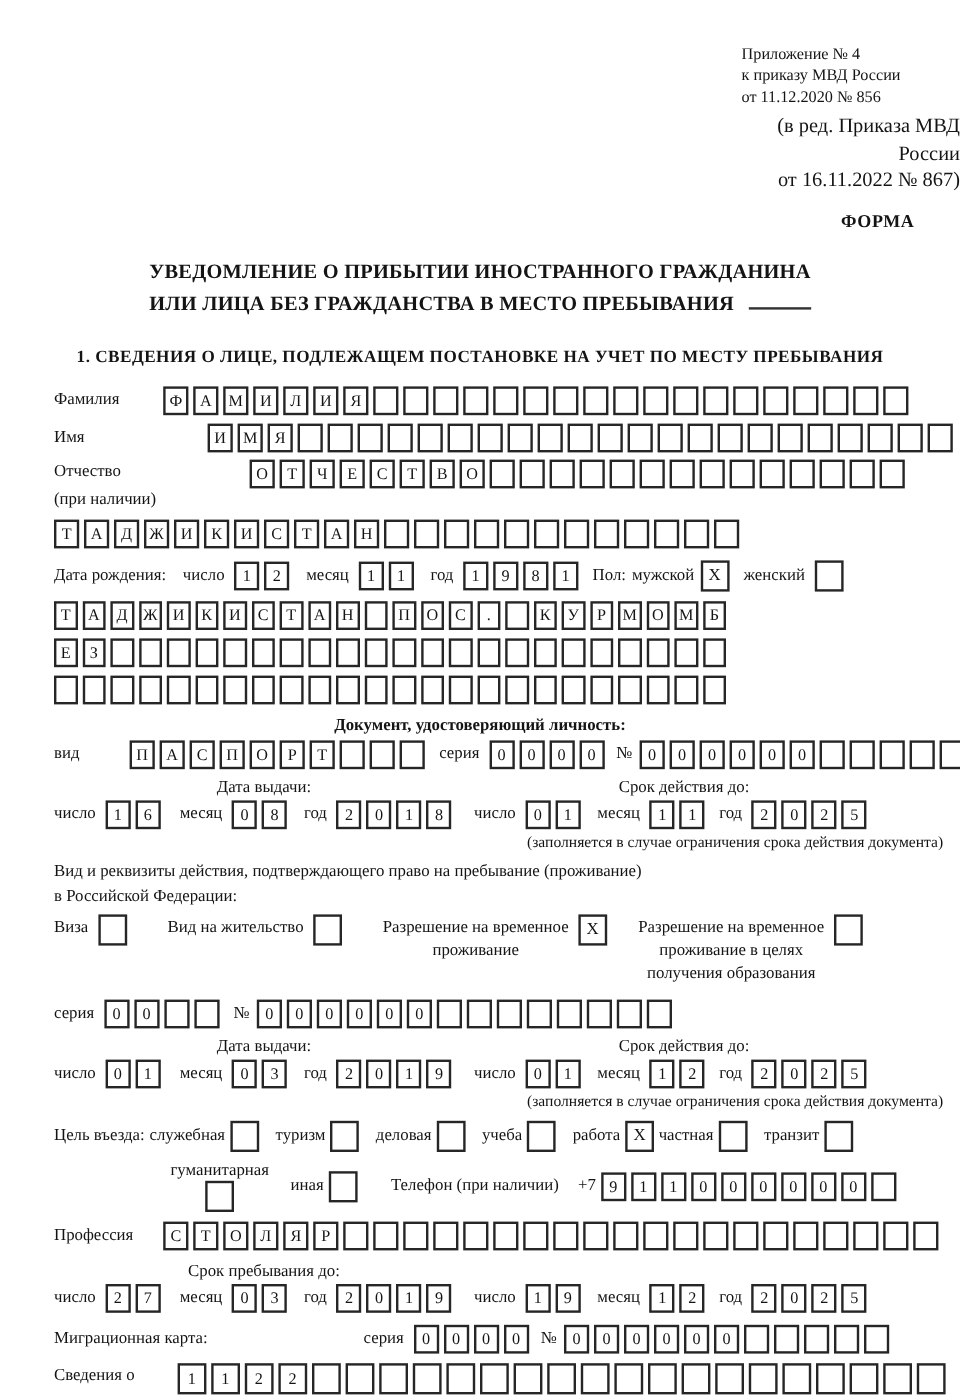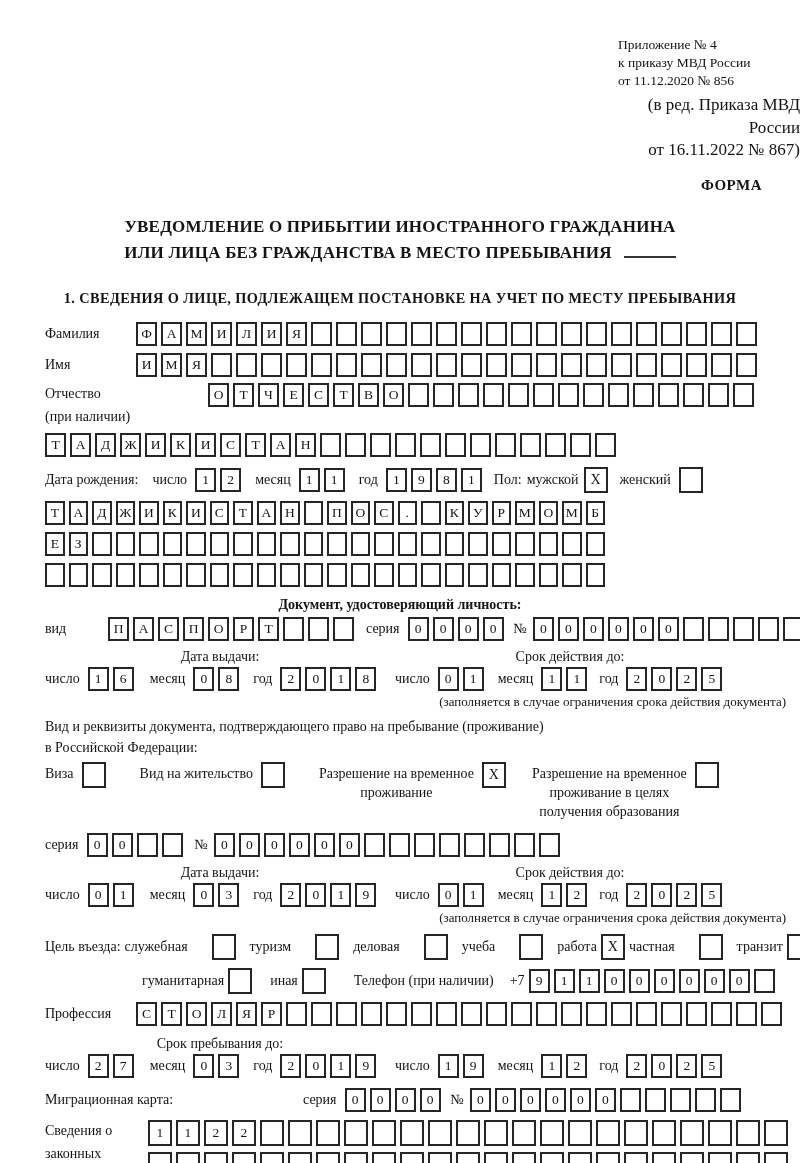--- a/index.html
+++ b/index.html
@@ -46,21 +46,21 @@
   .g1 { width:350px; flex:none; }
   .note { margin-left:45px; margin-right:14px; margin-top:3px; text-align:right; font-size:13px; }
   .intro { margin-left:45px; margin-top:9px; }
   .options { margin-top:8px; align-items:flex-start; }
   .opt { display:flex; align-items:flex-start; }
   .olbl { text-align:center; line-height:19px; }
   .olbl span { display:block; }
   .opt .cb { margin-left:8px; margin-top:-2px; }
   .vopt { display:flex; align-items:center; }
   .vopt .lbl { margin-right:4px; }
-  .mr10 { margin-right:10px;gap:20px; } .mr22 { margin-right:22px; } .mr30 { margin-right:30px; }
+  .mr10 { margin-right:10px; } .mr22 { margin-right:22px; } .mr30 { margin-right:30px; }
   .bp-rows .cells { margin-bottom:7px; display:flex; }
   .rep-rows .cells { margin-bottom:6px; display:flex; }
 </style>
 </head>
 <body>
 
 <div class="page">
 
   <div class="appendix">
     <div>Приложение № 4</div>
@@ -104,21 +104,21 @@
         <span class="cell"></span>
         <span class="cell"></span>
         <span class="cell"></span>
         <span class="cell"></span>
         <span class="cell"></span>
         <span class="cell"></span>
         <span class="cell"></span>
       </span>
   </div>
 
-  <div class="row" style="margin-top:7px;">
+  <div class="row" style="margin-top:7px;gap:37px;">
     <span class="lbl w83">Имя</span>
     <span class="cells">
         <span class="cell">И</span>
         <span class="cell">М</span>
         <span class="cell">Я</span>
         <span class="cell"></span>
         <span class="cell"></span>
         <span class="cell"></span>
         <span class="cell"></span>
         <span class="cell"></span>
@@ -388,21 +388,21 @@
       <span class="cells">
           <span class="cell">2</span>
           <span class="cell">0</span>
           <span class="cell">2</span>
           <span class="cell">5</span>
         </span>
     </span>
   </div>
   <div class="note">(заполняется в случае ограничения срока действия документа)</div>
 
-  <div class="intro">Вид и реквизиты документа, подтверждающего право на пребывание (проживание)</div>
+  <div class="intro">Вид и реквизиты действия, подтверждающего право на пребывание (проживание)</div>
   <div class="intro" style="margin-top:5px;">в Российской Федерации:</div>
 
   <div class="row options">
     <span class="opt mr30">
       <span class="olbl">
           <span>Виза</span>
         </span>
       <span class="cell cb"></span>
     </span>
     <span class="opt mr30">
@@ -527,21 +527,21 @@
         <span class="lbl">частная</span>
         <span class="cell cb"></span>
       </span>
     <span class="vopt">
         <span class="lbl">транзит</span>
         <span class="cell cb"></span>
       </span>
   </div>
 
   <div class="row" style="margin-top:8px; margin-left:142px;">
-    <span class="vopt" style="margin-right:14px;">
+    <span class="vopt" style="margin-right:14px;flex-direction:column;">
         <span class="lbl">гуманитарная</span>
         <span class="cell cb"></span>
       </span>
     <span class="vopt" style="margin-right:24px;">
         <span class="lbl">иная</span>
         <span class="cell cb"></span>
       </span>
     <span class="lbl" style="margin-right:16px;">Телефон (при наличии)</span>
     <span class="lbl" style="margin-right:4px;">+7</span>
     <span class="cells">

